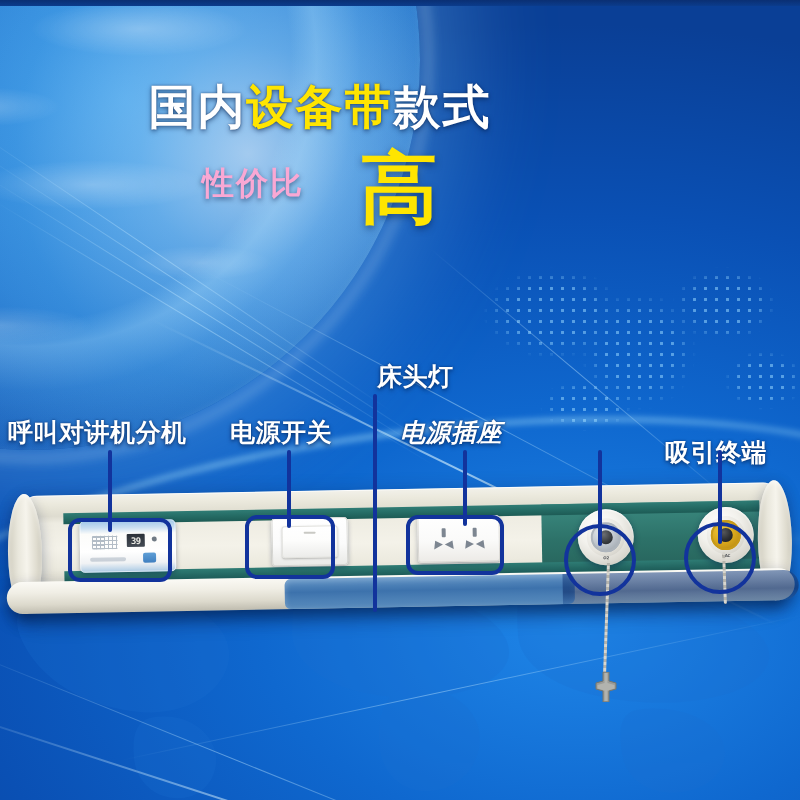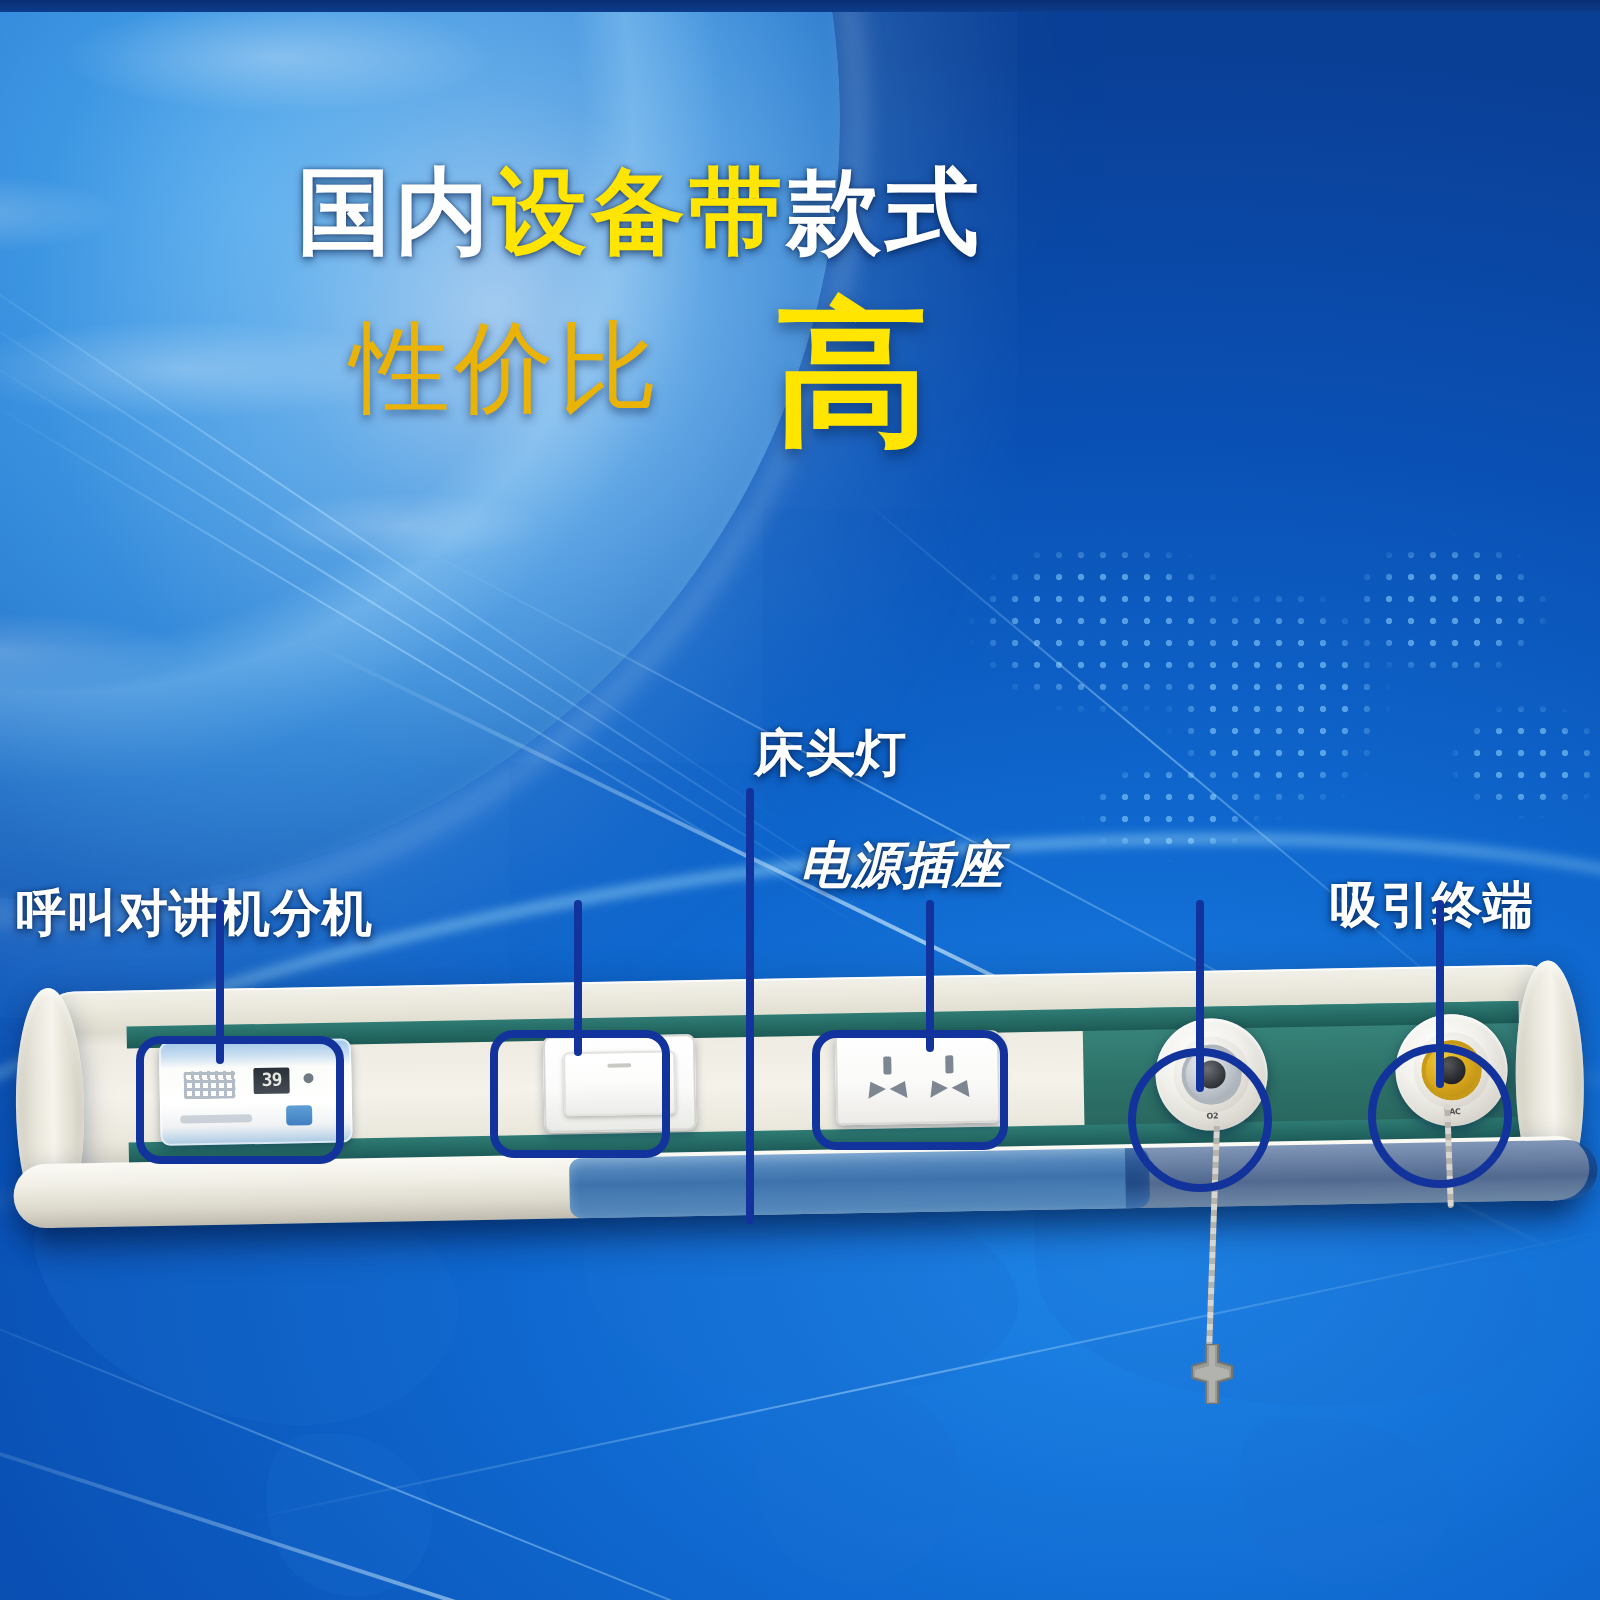--- a/index.html
+++ b/index.html
@@ -139,21 +139,21 @@
   .hl-w { color:#ffffff; }
   .hl-y { color:#ffe500; }
 
   .hl-line2 {
     margin-top:18px;
     display:flex; align-items:center; justify-content:center;
     gap:56px;
     white-space:nowrap;
   }
   .hl-sub {
-    font-size:50px; font-weight:normal; color:#eab308; letter-spacing:2px;
+    font-size:32px; font-weight:bold; color:#f9a8d4; letter-spacing:2px;
     text-shadow:0 2px 5px rgba(0,25,70,.55);
   }
   .hl-big {
     font-size:78px; font-weight:bold; color:#ffe500; line-height:.9;
     text-shadow:0 3px 7px rgba(0,25,70,.5);
     position:relative; top:4px;
   }
 
   
   .callouts { position:absolute; inset:0; z-index:7; }
@@ -523,21 +523,22 @@
   <div class="cord-handle">
     <svg width="28" height="30" viewBox="0 0 28 30" aria-hidden="true">
       <path d="M11 0 h6 v9 l7 2 v6 l-7 2 v11 h-6 v-11 l-7 -2 v-6 l7 -2 z" fill="#9b9c98" stroke="#75766f" stroke-width="1"></path>
       <path d="M12.5 1 h3 v10 l7 2 v3.4 l-7 2 v10.6 h-3 v-10.6 l-7 -2 v-3.4 l7 -2 z" fill="#c2c3bd" opacity=".6"></path>
     </svg>
   </div>
 </div>
 
 <div class="callouts">
 
-  <div class="callout-label" style="left:8px;  top:440px;">呼叫对讲机分机</div>
+  <div class="callout-label" style="left:8px;  top:416px;">呼叫对讲机分机</div>
+  <div class="callout-label" style="left:230px; top:416px;">电源开关</div>
   <div class="callout-label" style="left:330px; top:360px;margin-left:47px;">床头灯</div>
   <div class="callout-label" style="left:400px; top:416px;font-style:italic;">电源插座</div>
   <div class="callout-label" style="left:665px; top:436px;">吸引终端</div>
 
   <div class="leader" style="left:108px; top:450px; height:82px;"></div>
   <div class="leader" style="left:287px; top:450px; height:78px;"></div>
   <div class="leader" style="left:373px; top:394px; height:218px;"></div>
   <div class="leader" style="left:463px; top:450px; height:76px;"></div>
   <div class="leader" style="left:598px; top:450px; height:96px;"></div>
   <div class="leader" style="left:718px; top:450px; height:94px;"></div>

